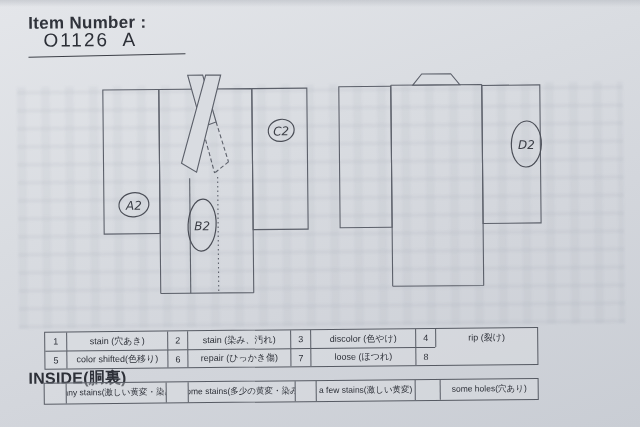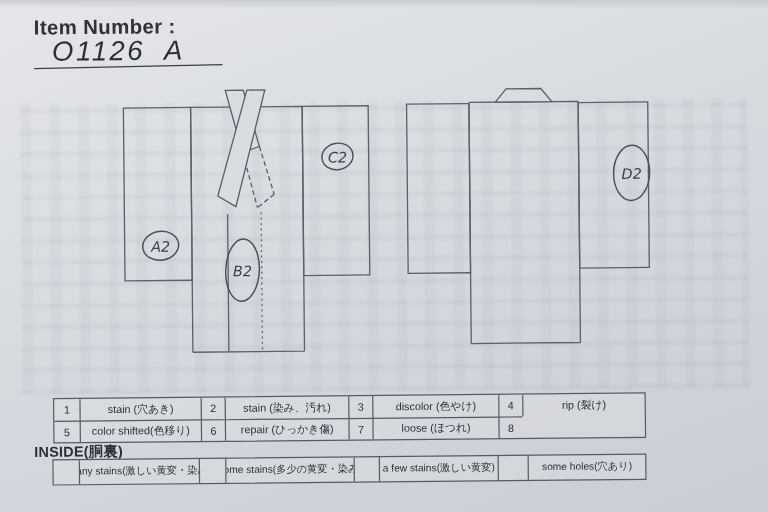--- a/index.html
+++ b/index.html
@@ -17,22 +17,22 @@
   .bleed{position:absolute;left:18px;top:84px;width:606px;height:242px;
     background:
       repeating-linear-gradient(0deg, rgba(104,112,130,.10) 0 4px, rgba(0,0,0,0) 4px 18px),
       repeating-linear-gradient(90deg, rgba(104,112,130,.09) 0 9px, rgba(0,0,0,0) 9px 24px);
     filter:blur(1.1px);opacity:.55;}
   .topshade{position:absolute;left:0;top:0;width:100%;height:7px;
     background:linear-gradient(#b6bac1,rgba(182,186,193,0));opacity:.55;}
 
   .hdr-label{position:absolute;left:30px;top:11px;font-size:17px;font-weight:700;
     letter-spacing:.3px;color:#30333b;}
-  .hdr-value{position:absolute;left:45px;top:27px;font-size:23px;font-weight:400;
-    letter-spacing:2px;color:#2c2f37;white-space:pre;font-style:italic;}
+  .hdr-value{position:absolute;left:45px;top:27px;font-size:19px;font-weight:400;
+    letter-spacing:2px;color:#2c2f37;white-space:pre;}
   .hdr-underline{position:absolute;left:30px;top:53px;width:157px;height:1.4px;
     background:#3c3f47;transform:rotate(-0.7deg);}
 
   svg.diagram{position:absolute;left:0;top:0;}
   .kline{stroke:#5c606a;stroke-width:1.1;fill:none;}
   .kfill{stroke:#5c606a;stroke-width:1.1;fill:#d9dce1;}
   .kdash{stroke:#5c606a;stroke-width:1.1;fill:none;stroke-dasharray:4 2.5;}
   .kdot{stroke:#5c606a;stroke-width:1.1;fill:none;stroke-dasharray:1.5 3;}
   .pen{stroke:#4b4e57;stroke-width:1.2;fill:none;}
   .pen-text{font-family:"DejaVu Sans",sans-serif;font-style:italic;font-size:12px;
@@ -40,21 +40,21 @@
 
   .legend{position:absolute;left:43px;top:329px;width:492px;height:36px;
     border:1px solid #565a63;display:grid;box-sizing:content-box;
     grid-template-columns:21px 101px 20px 103px 20px 105px 20px 102px;
     grid-template-rows:18px 18px;background:rgba(223,226,230,.35);}
   .legend .cell{border-left:1px solid #565a63;display:flex;align-items:center;
     justify-content:center;font-size:9px;white-space:nowrap;overflow:hidden;color:#2d3038;}
   .legend .cell.first{border-left:none;}
   .legend .cell.r2{border-top:1px solid #565a63;}
 
-  .inside-title{position:absolute;left:27px;top:366px;font-size:12px;font-weight:700;
+  .inside-title{position:absolute;left:27px;top:366px;font-size:16px;font-weight:700;
     color:#2d3038;letter-spacing:.2px;}
   .inside{position:absolute;left:42px;top:380px;width:493px;height:20px;
     border:1px solid #565a63;display:grid;box-sizing:content-box;
     grid-template-columns:21px 100px 22px 107px 21px 99px 25px 98px;
     grid-template-rows:20px;background:rgba(223,226,230,.35);}
   .inside .cell{border-left:1px solid #565a63;display:flex;align-items:center;
     justify-content:center;font-size:8.5px;white-space:nowrap;overflow:hidden;color:#2d3038;}
   .inside .cell.first{border-left:none;}
 </style>
 </head>

